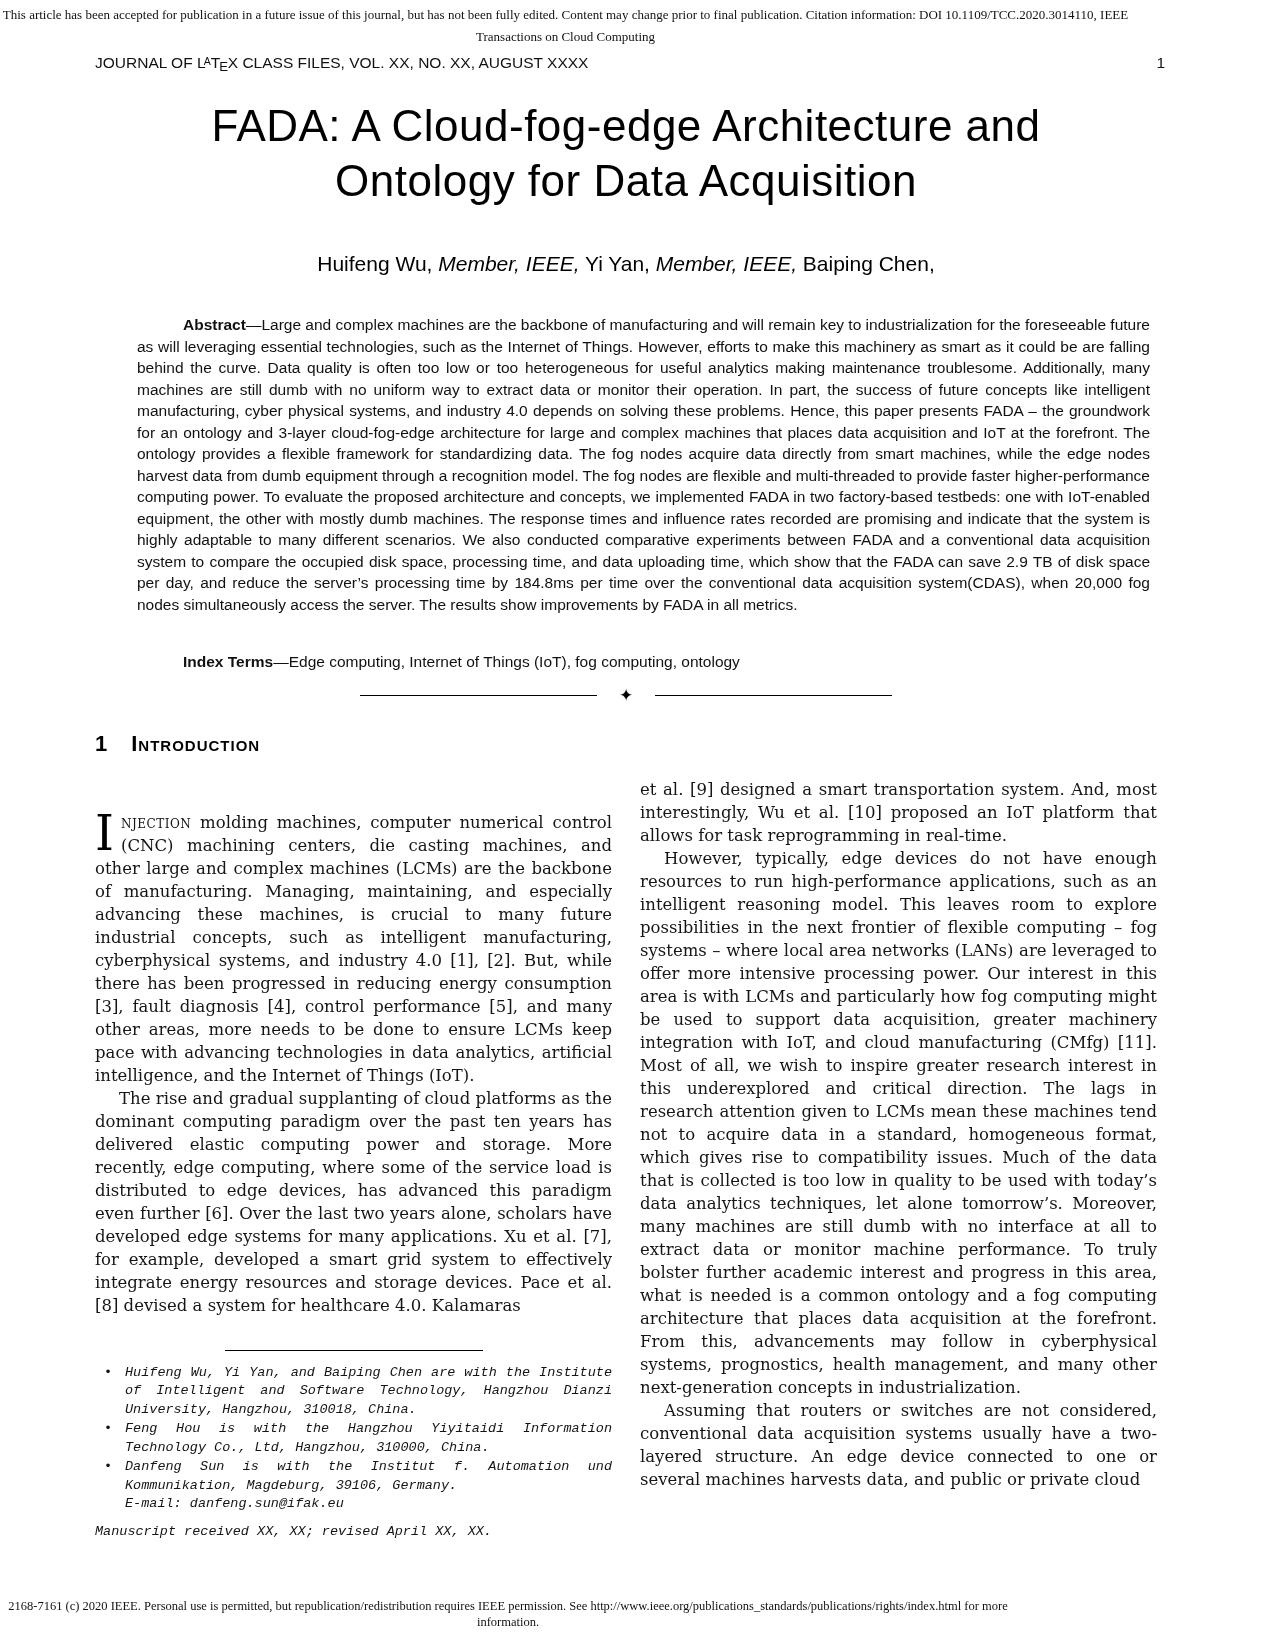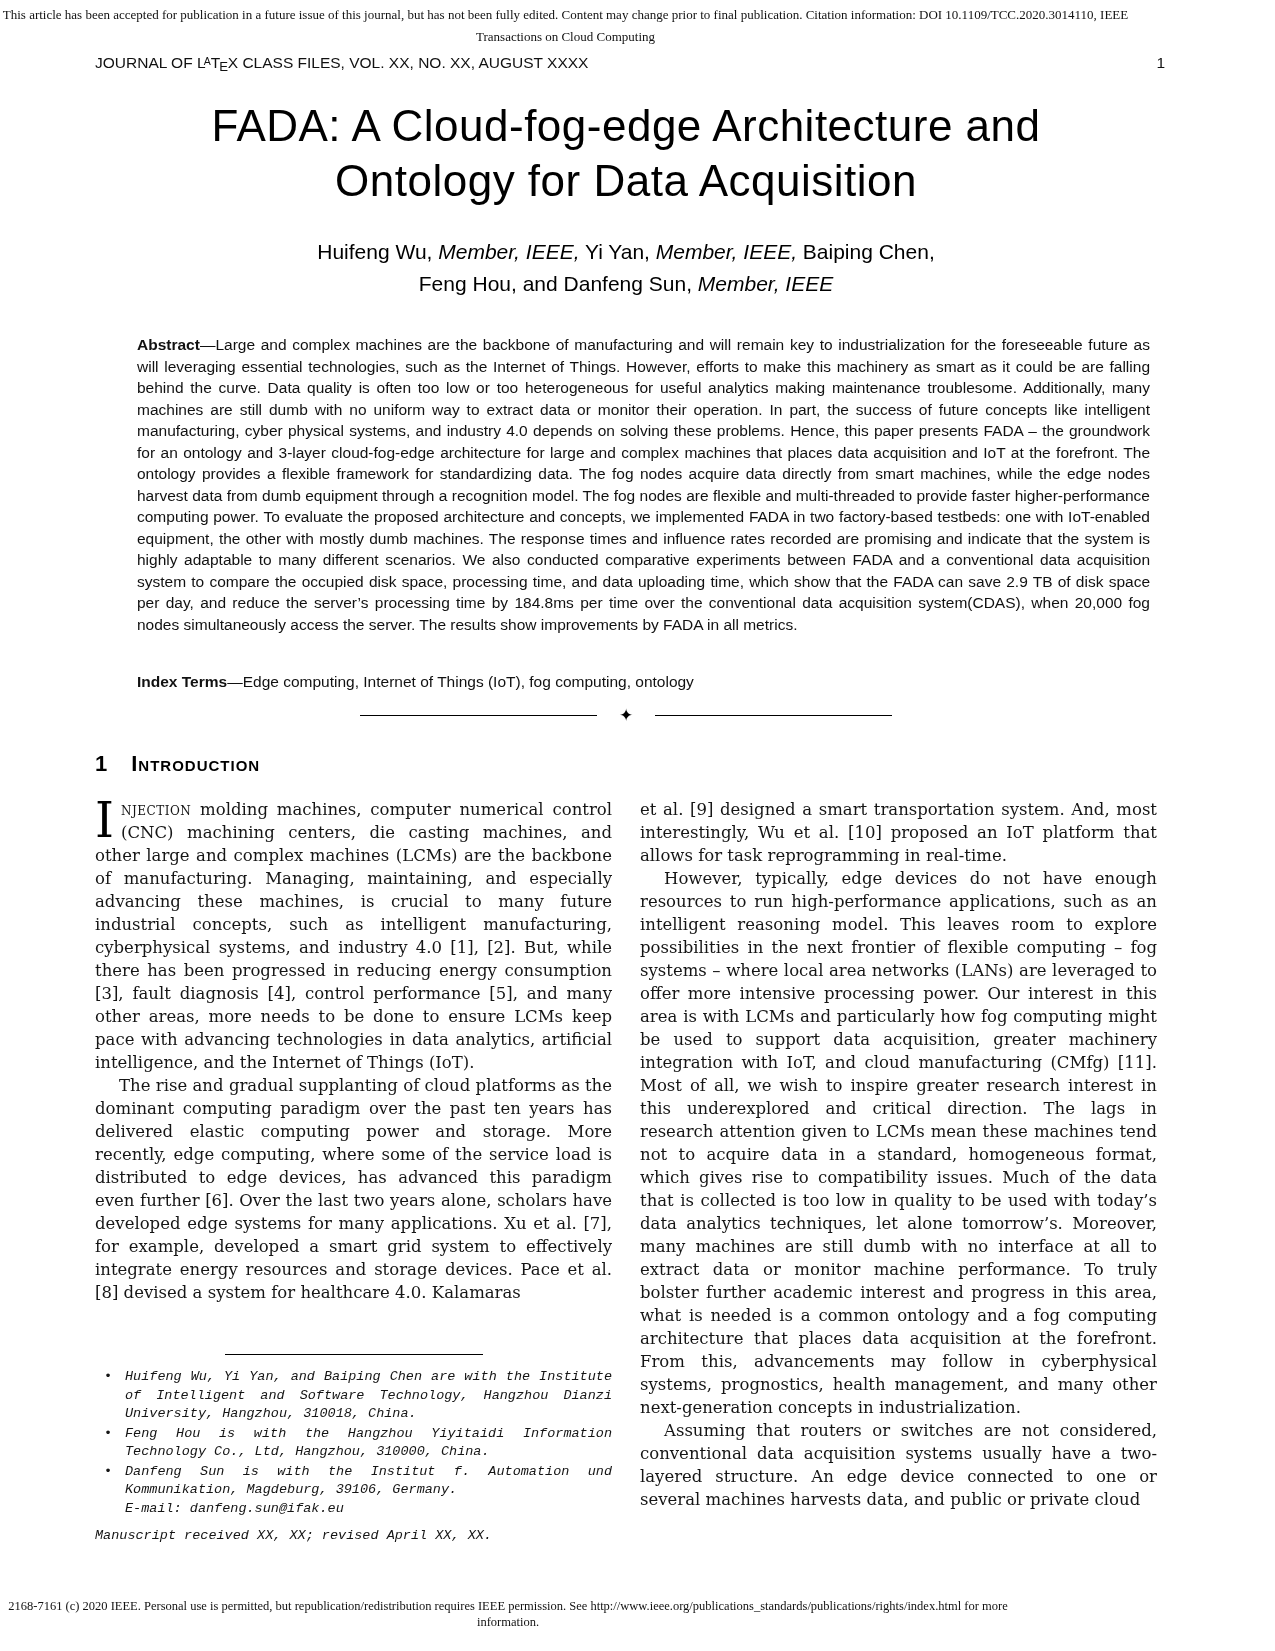--- a/index.html
+++ b/index.html
@@ -27,39 +27,39 @@
   }
   .latex-a { font-size:0.68em; vertical-align:0.32em; margin-left:-0.18em; }
   .latex-e { font-size:0.85em; vertical-align:-0.24em; margin-left:-0.06em; margin-right:-0.03em; }
   
   .content { position:absolute; top:98px; left:95px; width:1062px; }
   h1.paper-title {
     text-align:center;
     font-size:44px; font-weight:400; line-height:55px;
     color:#000; letter-spacing:0.5px;
   }
-  .authors { text-align:center; margin-top:28px; font-size:21px; line-height:32px; color:#000; }
+  .authors { text-align:center; margin-top:40px; font-size:21px; line-height:32px; color:#000; }
   .it { font-style:italic; }
   .abstract-block, .keywords-block {
     margin:34px 7px 0 42px;
     font-size:15.5px; line-height:21.5px;
     text-align:justify; color:#111;
   }
-  .abstract-block b, .keywords-block b { font-weight:700; }
+  .abstract-block b, .keywords-block b { font-weight:700;margin-left:46px; }
   .keywords-block { margin-top:36px; }
   .divider {
     margin-top:13px;
     display:flex; align-items:center; justify-content:center;
     height:20px;
   }
   .d-line { width:237px; border-top:1.5px solid #000; }
   .d-diamond { font-size:17px; color:#000; padding:0 22px; line-height:1; }
   
   .columns { display:flex; gap:28px; margin-top:25px; height:795px; }
-  .col { width:517px; }
+  .col { width:517px;gap:33px; }
   .col-left { display:flex; flex-direction:column; }
   .col-right { padding-top:47px; }
   h2.sec-heading { font-size:22px; line-height:26px; font-weight:700; color:#000; margin:0 0 21px 0; }
   .sec-num { margin-right:24px; }
   .sec-title { font-variant:small-caps; letter-spacing:1px; }
   .bodytext {
     font-family:"DejaVu Serif", serif;
     font-size:16.5px; line-height:23px;
     text-align:justify; color:#151515;
   }
@@ -104,21 +104,20 @@
 
 <div class="content">
 
   <h1 class="paper-title">
     <div>FADA: A Cloud-fog-edge Architecture and</div>
     <div>Ontology for Data Acquisition</div>
   </h1>
 
   <div class="authors">
     <div><span>Huifeng Wu, </span><span class="it">Member, IEEE,</span><span> Yi Yan, </span><span class="it">Member, IEEE,</span><span> Baiping Chen,</span></div>
-    <div><span>Feng Hou,  and Danfeng Sun, </span><span class="it">Member, IEEE</span></div>
   </div>
 
   <div class="abstract-block"><b>Abstract</b><span>—Large and complex machines are the backbone of manufacturing and will remain key to industrialization for the foreseeable future as will leveraging essential technologies, such as the Internet of Things. However, efforts to make this machinery as smart as it could be are falling behind the curve. Data quality is often too low or too heterogeneous for useful analytics making maintenance troublesome. Additionally, many machines are still dumb with no uniform way to extract data or monitor their operation. In part, the success of future concepts like intelligent manufacturing, cyber physical systems, and industry 4.0 depends on solving these problems. Hence, this paper presents FADA – the groundwork for an ontology and 3-layer cloud-fog-edge architecture for large and complex machines that places data acquisition and IoT at the forefront. The ontology provides a flexible framework for standardizing data. The fog nodes acquire data directly from smart machines, while the edge nodes harvest data from dumb equipment through a recognition model. The fog nodes are flexible and multi-threaded to provide faster higher-performance computing power. To evaluate the proposed architecture and concepts, we implemented FADA in two factory-based testbeds: one with IoT-enabled equipment, the other with mostly dumb machines. The response times and influence rates recorded are promising and indicate that the system is highly adaptable to many different scenarios. We also conducted comparative experiments between FADA and a conventional data acquisition system to compare the occupied disk space, processing time, and data uploading time, which show that the FADA can save 2.9 TB of disk space per day, and reduce the server’s processing time by 184.8ms per time over the conventional data acquisition system(CDAS), when 20,000 fog nodes simultaneously access the server. The results show improvements by FADA in all metrics.</span></div>
 
   <div class="keywords-block"><b>Index Terms</b><span>—Edge computing, Internet of Things (IoT), fog computing, ontology</span></div>
 
   <div class="divider">
     <span class="d-line"></span>
     <span class="d-diamond">✦</span>
     <span class="d-line"></span>

